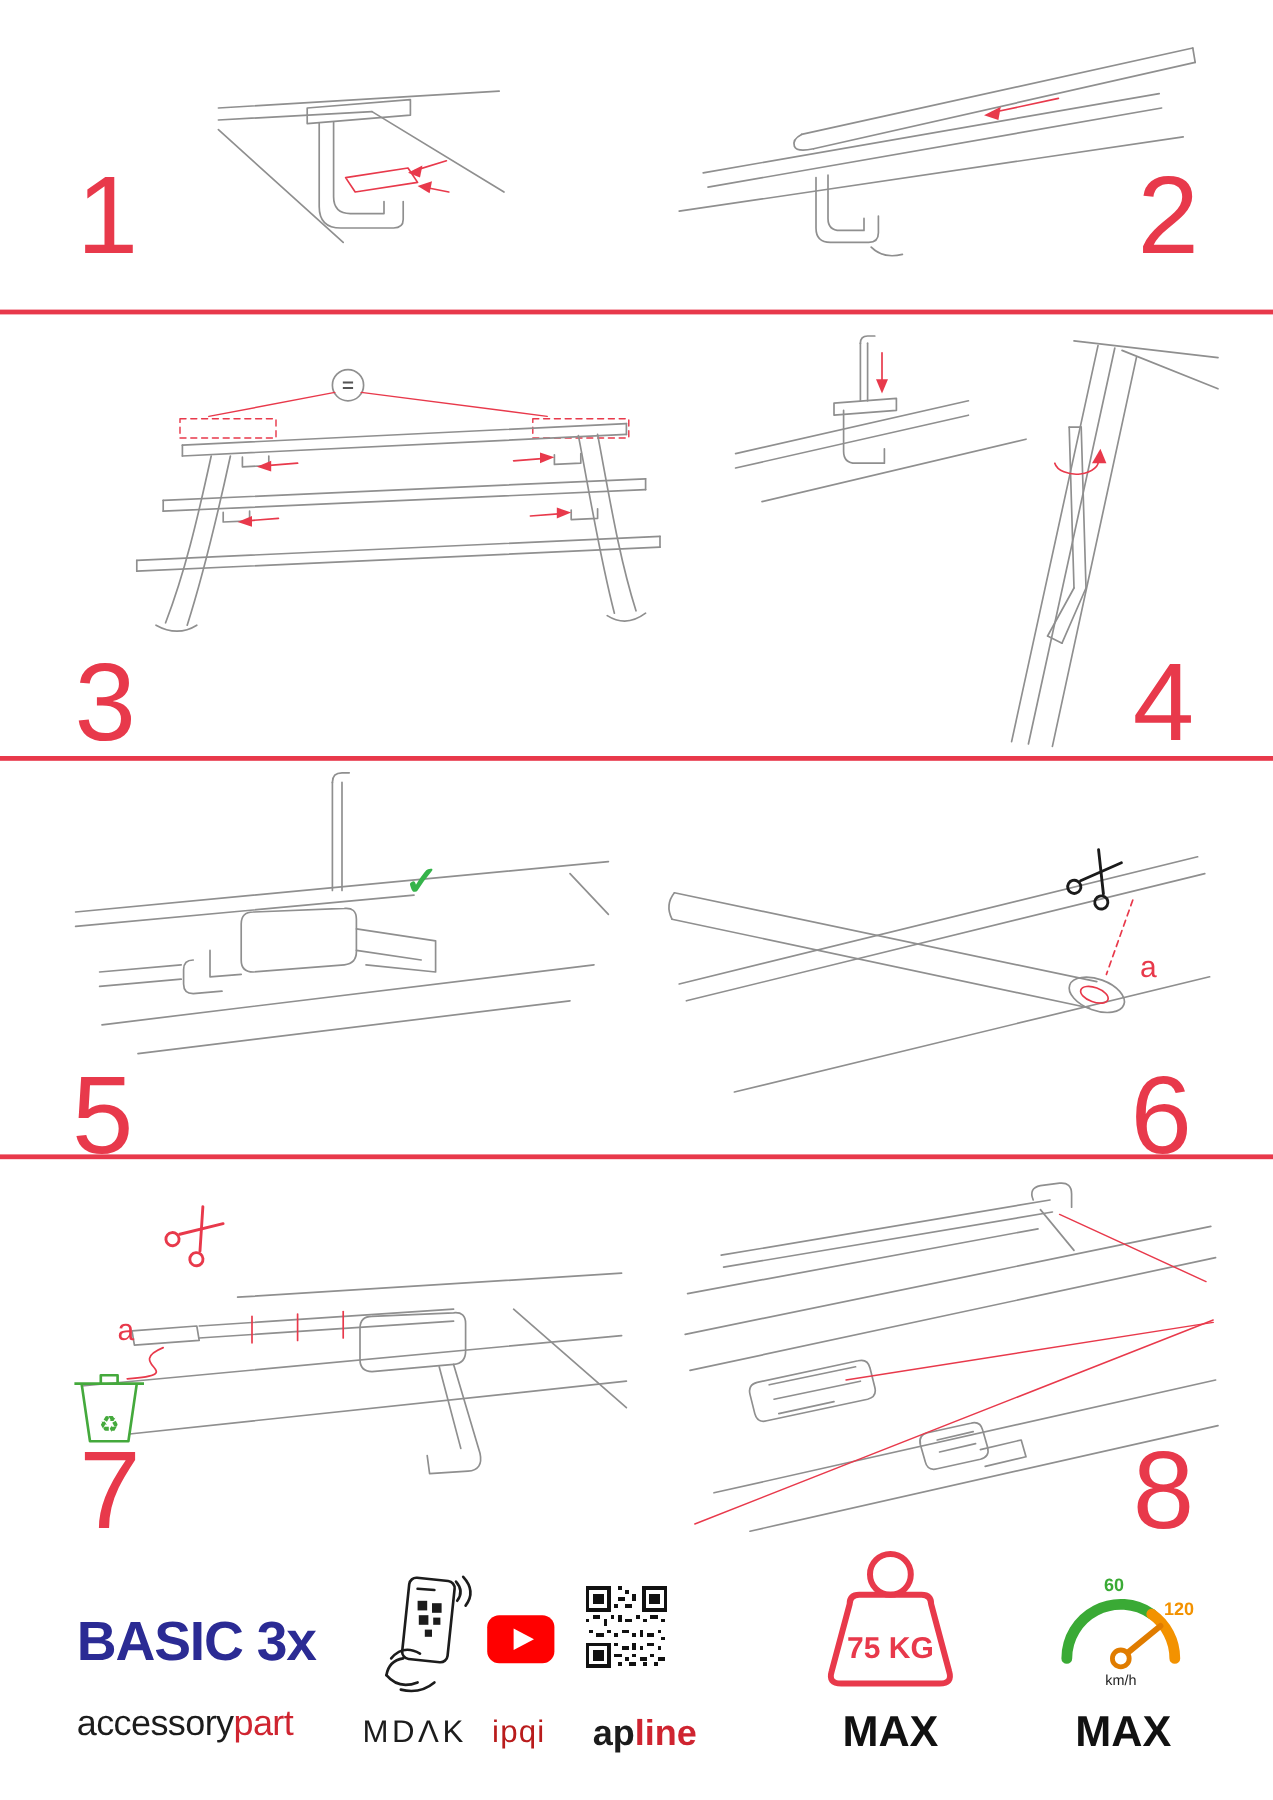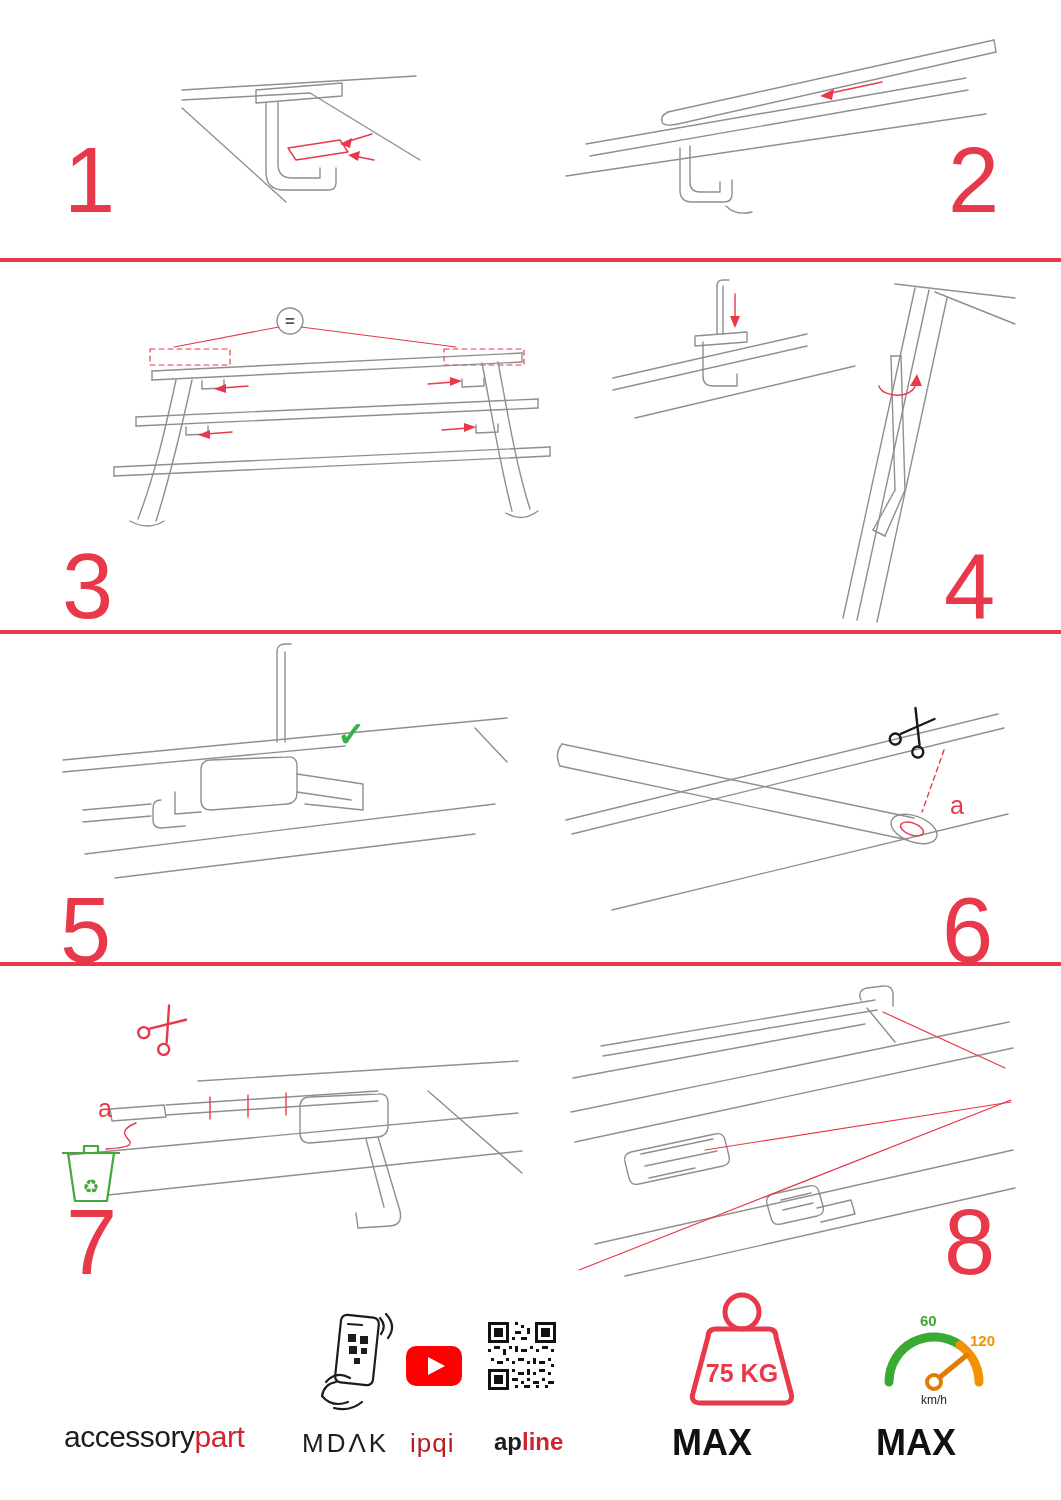--- a/index.html
+++ b/index.html
@@ -27,23 +27,23 @@
   .ph{stroke:#1c1c1c;stroke-width:2.2;fill:none;stroke-linecap:round}
   .fillb{fill:#1c1c1c;stroke:none}
   .gauge-min{font-size:15px;font-weight:700;fill:#3aaa35}
   .gauge-max{font-size:15px;font-weight:700;fill:#f39200}
   .gauge-unit{font-size:12px;fill:#222;text-anchor:middle}
   .product-name{position:absolute;font-size:46px;font-weight:700;color:#2b2b94;letter-spacing:-1px}
   .brand{position:absolute;font-size:30px;font-weight:400;color:#1c1c1c;letter-spacing:-0.5px}
   .brand .suffix{color:#cf2430}
   .logo-mdak{position:absolute;font-size:26px;color:#1c1c1c;letter-spacing:3px}
   .logo-ipqi{position:absolute;font-size:26px;color:#b91c1c;letter-spacing:1px}
-  .logo-apline{position:absolute;font-size:24px;font-weight:700;color:#1c1c1c}
+  .logo-apline{position:absolute;font-size:30px;font-weight:700;color:#1c1c1c}
   .logo-apline .suffix{color:#cf2430}
-  .max-label{position:absolute;font-size:36px;font-weight:700;color:#111;}
+  .max-label{position:absolute;font-size:36px;font-weight:700;color:#111;text-align:center}
 </style>
 </head>
 <body>
 
 <div class="sheet">
 
   <div class="step-num" style="left:64px;top:134px">1</div>
 
   <svg class="abs" style="left:168px;top:50px" width="260" height="190" viewBox="0 0 260 190">
     <g class="ln">
@@ -304,20 +304,21 @@
       <path d="M218,228 L248,221"></path>
       <path d="M252,226 L286,218 L290,232 L256,240"></path>
     </g>
     <g class="ln red thin">
       <path d="M14,288 L446,118"></path>
       <path d="M140,168 L446,120"></path>
       <path d="M318,30 L440,86"></path>
     </g>
   </svg>
 
+  <div class="product-name" style="left:64px;top:1340px">BASIC 3x</div>
 
   <div class="brand" style="left:64px;top:1420px"><span>accessory</span><span class="suffix">part</span></div>
 
   <svg class="abs" style="left:314px;top:1312px" width="80" height="100" viewBox="0 0 80 100">
     <g class="ph">
       <rect x="24" y="4" width="38" height="68" rx="6" transform="rotate(6 43 38)"></rect>
       <line x1="34" y1="12" x2="48" y2="13"></line>
       <path d="M66,6 q7,8 1,16"></path>
       <path d="M72,2 q11,12 2,24"></path>
       <path d="M12,70 q10,-12 24,-4"></path>

